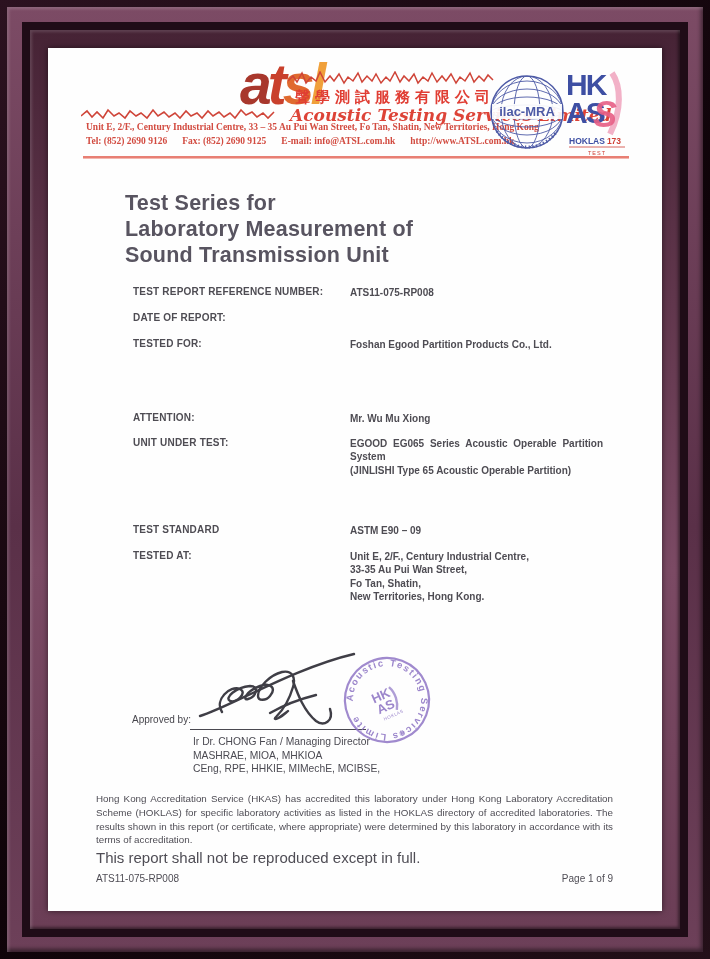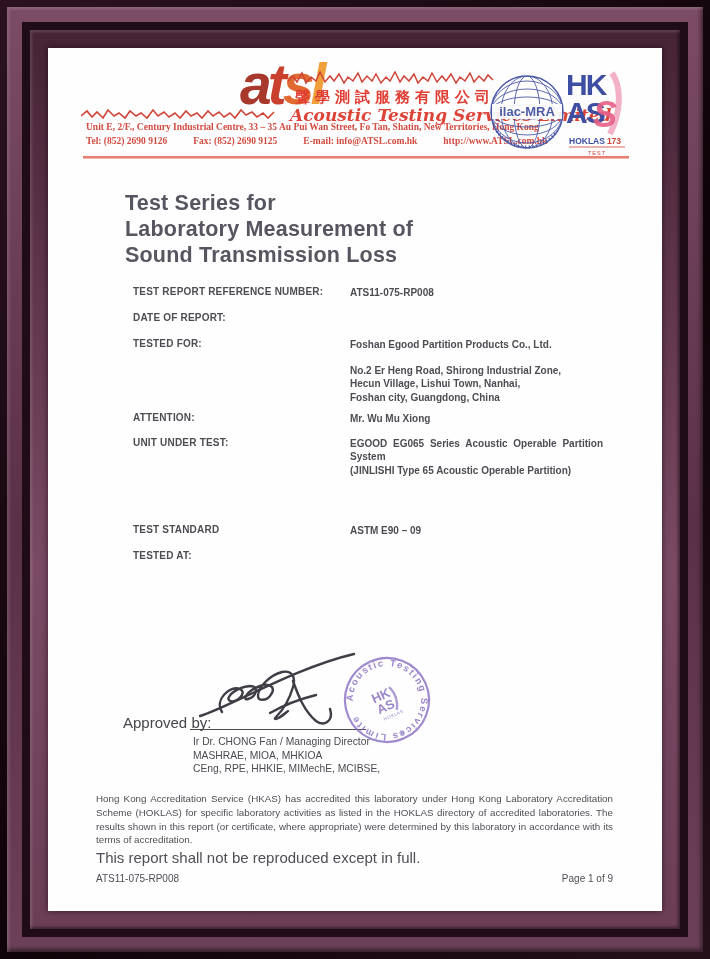--- a/index.html
+++ b/index.html
@@ -9,31 +9,31 @@
   .frame2{width:100%;height:100%;box-sizing:border-box;padding:15px;background:linear-gradient(180deg,#7c4b65,#5a3048 55%,#6d4059);box-shadow:inset 2px 2px 3px rgba(255,255,255,.18),inset -2px -3px 4px rgba(0,0,0,.5);}
   .frame3{width:100%;height:100%;box-sizing:border-box;padding:8px;background:#1f0c17;}
   .frame4{width:100%;height:100%;box-sizing:border-box;padding:18px;background:linear-gradient(180deg,#462335,#7b4a64 60%,#6b3e56);box-shadow:inset 2px 2px 3px rgba(255,255,255,.15),inset -2px -2px 3px rgba(0,0,0,.45);}
   .paper{position:relative;width:100%;height:100%;background:#fefefe;overflow:hidden;box-shadow:0 0 6px rgba(0,0,0,.55);}
   
   .sq{position:absolute;}
   .brand-letters{position:absolute;left:192px;top:4px;height:60px;display:flex;align-items:flex-end;font-style:italic;font-weight:bold;font-size:57px;line-height:56px;letter-spacing:-4px;}
   .brand-cn{position:absolute;left:247px;top:40px;font-weight:bold;font-size:15px;letter-spacing:5px;color:#e03d33;white-space:nowrap;}
   .brand-script{position:absolute;left:242px;top:57px;font-family:"DejaVu Serif",serif;font-style:italic;font-weight:bold;font-size:17px;color:#dd4337;white-space:nowrap;}
   .addr{position:absolute;left:38px;font-family:"Liberation Serif",serif;font-weight:bold;font-size:9.5px;color:#d24b40;white-space:nowrap;}
-  .addr2{display:flex;gap:26px;}
+  .addr2{display:flex;gap:15px;}
   .red-rule{position:absolute;left:35px;top:108px;width:546px;height:2px;background:#e87f74;border-bottom:1px solid #f3b7b0;}
   
   .title{position:absolute;left:77px;top:142px;font-weight:bold;font-size:21.5px;line-height:26px;color:#585460;letter-spacing:.2px;}
   .title span{display:block;}
   
   .lbl{position:absolute;left:85px;font-weight:bold;font-size:10px;color:#4e4c53;letter-spacing:.2px;white-space:nowrap;}
   .val{position:absolute;left:302px;width:253px;font-weight:bold;font-size:10px;line-height:13.4px;color:#4e4c53;white-space:pre-line;}
   .just{text-align:justify;}
   
-  .approved{position:absolute;left:75px;top:666px;font-size:15px;color:#46454c;}
+  .approved{position:absolute;left:84px;top:666px;font-size:10px;color:#46454c;}
   .sigline{position:absolute;left:142px;top:681px;width:176px;border-top:1.6px solid #4a4950;}
   .approver{position:absolute;left:145px;top:687px;width:250px;font-size:10.3px;line-height:13.6px;color:#4b4a52;}
   .approver span{display:block;}
   .stamp{position:absolute;left:294px;top:607px;width:90px;height:90px;transform:rotate(-24deg);opacity:.85;}
   
   .note{position:absolute;left:48px;top:744px;width:517px;font-size:9.8px;line-height:13.8px;color:#4f4d55;text-align:justify;}
   .repro{position:absolute;left:48px;top:801px;font-size:15px;color:#4f4d55;}
   .refrow{position:absolute;left:48px;top:825px;width:517px;display:flex;justify-content:space-between;font-size:10px;color:#4f4d55;}
 </style>
 </head>
@@ -98,46 +98,47 @@
         <text x="1" y="55" font-size="30" font-weight="bold" fill="#3e4fa3" letter-spacing="-2" font-family="Liberation Sans, sans-serif">AS</text>
         <text x="28" y="59" font-size="36" font-weight="bold" font-style="italic" fill="#e75f86" opacity=".9" font-family="Liberation Sans, sans-serif">S</text>
         <text x="4" y="76" font-size="8.5" font-weight="bold" font-family="Liberation Sans, sans-serif"><tspan fill="#3e4fa3">HOKLAS</tspan><tspan fill="#cf3f35" dx="2">173</tspan></text>
         <line x1="4" y1="79" x2="60" y2="79" stroke="#cf3f35" stroke-width=".8"></line>
         <text x="32" y="87" text-anchor="middle" font-size="5.5" letter-spacing="1" fill="#cf3f35" font-family="Liberation Sans, sans-serif">TEST</text>
       </svg>
 
       <div class="title">
         <span>Test Series for</span>
         <span>Laboratory Measurement of</span>
-        <span>Sound Transmission Loss</span>
+        <span>Sound Transmission Unit</span>
       </div>
 
       <div class="lbl" style="top:238px">TEST REPORT REFERENCE NUMBER:</div>
       <div class="val" style="top:238px">ATS11-075-RP008</div>
 
       <div class="lbl" style="top:264px">DATE OF REPORT:</div>
 
       <div class="lbl" style="top:290px">TESTED FOR:</div>
       <div class="val" style="top:290px">Foshan Egood Partition Products Co., Ltd.</div>
 
-      <div class="val" style="top:316px">No.2 Er Heng Road, Shirong Industrial Zone,
-Hecun Village, Lishui Town, Nanhai,
-Foshan city, Guangdong, China</div>
 
       <div class="lbl" style="top:364px">ATTENTION:</div>
       <div class="val" style="top:364px">Mr. Wu Mu Xiong</div>
 
       <div class="lbl" style="top:389px">UNIT UNDER TEST:</div>
       <div class="val just" style="top:389px">EGOOD EG065 Series Acoustic Operable Partition System
 (JINLISHI Type 65 Acoustic Operable Partition)</div>
 
       <div class="lbl" style="top:476px">TEST STANDARD</div>
       <div class="val" style="top:476px">ASTM E90 – 09</div>
 
       <div class="lbl" style="top:502px">TESTED AT:</div>
+      <div class="val" style="top:502px">Unit E, 2/F., Century Industrial Centre,
+33-35 Au Pui Wan Street,
+Fo Tan, Shatin,
+New Territories, Hong Kong.</div>
 
       <div class="approved">Approved by:</div>
 
       <svg class="sq" style="left:146px;top:602px" width="170" height="80" viewBox="0 0 170 80">
         <g fill="none" stroke="#3f3e46" stroke-width="2.4" stroke-linecap="round">
           <path d="M6,66 C34,58 100,18 160,4"></path>
           <path d="M28,62 C20,50 36,35 46,39 C54,43 42,53 36,51 C30,48 42,37 56,36 C66,36 62,47 54,49 C48,51 52,41 66,36 C78,32 82,39 76,46 C72,51 64,51 64,46 C64,37 76,25 88,22 C98,20 102,27 99,37 C95,51 88,61 82,67 C78,71 86,69 94,61"></path>
           <path d="M76,63 C90,55 106,49 122,45"></path>
           <path d="M99,31 C104,45 110,61 122,71 C130,77 140,71 136,59"></path>
         </g>

